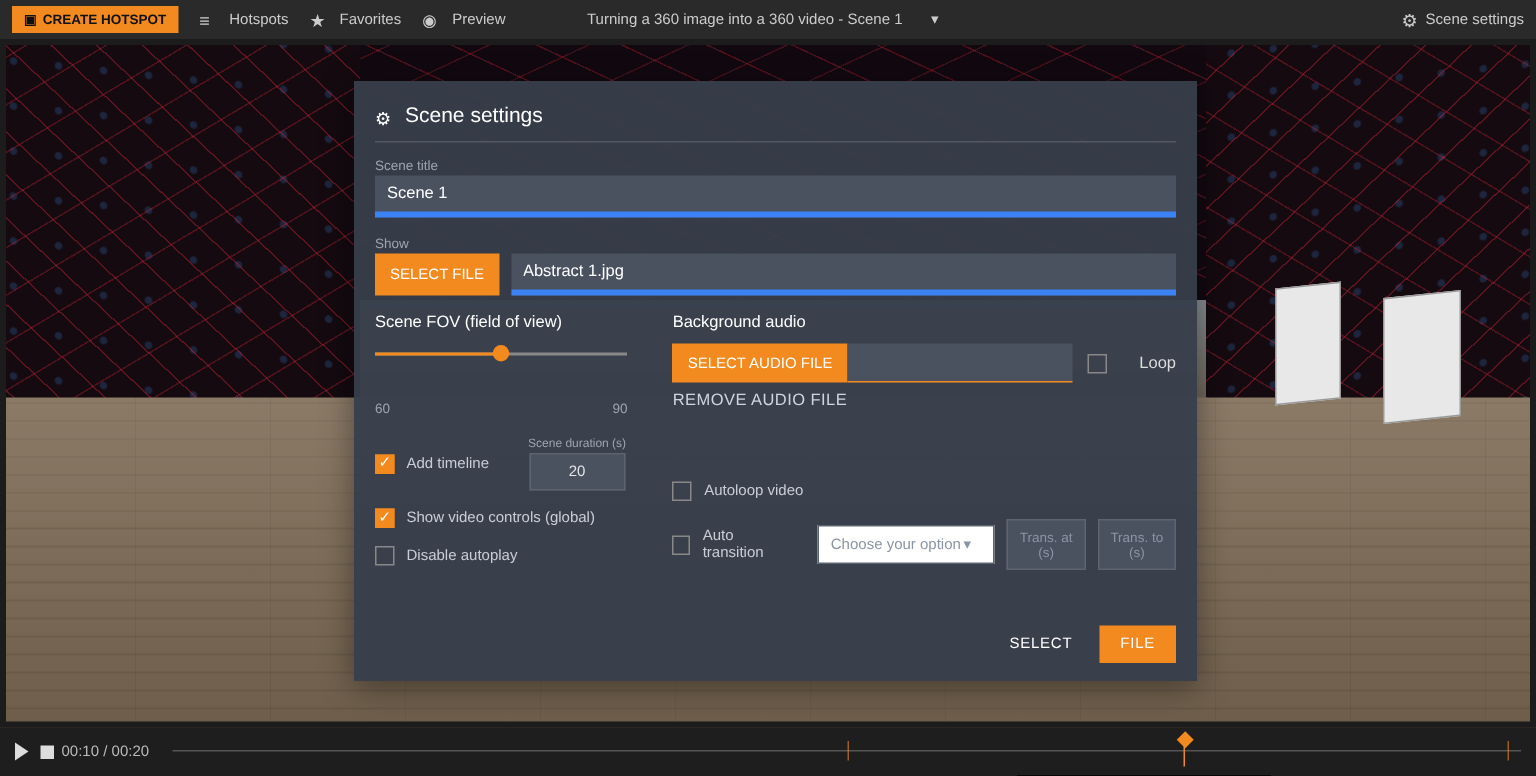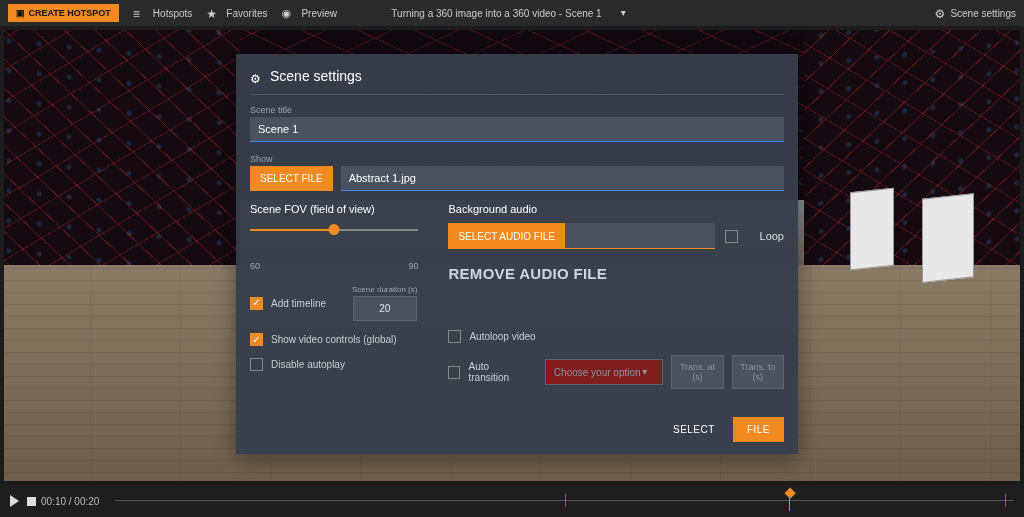--- a/index.html
+++ b/index.html
@@ -45,51 +45,51 @@
       linear-gradient(#8a7a66, #6d5d4a); }
   .canvas-frame { position: absolute; background: #e8e8e8; border: 1px solid #999; }
   .cf1 { right: 50px; top: 170px; width: 52px; height: 84px; transform: skewY(-6deg); }
   .cf2 { right: 130px; top: 164px; width: 44px; height: 78px; transform: skewY(-6deg); }
 
   
   .modal { position: absolute; top: 54px; left: 236px; width: 562px; height: 400px; background: rgba(55,62,75,.96); color: #ddd; z-index: 20; padding: 14px 14px 10px; box-shadow: 0 4px 20px rgba(0,0,0,.4); font-size: 11px; }
   .modal-title { display: flex; align-items: center; gap: 8px; font-size: 14px; color: #fff; margin-bottom: 10px; }
   .modal-divider { border: none; border-top: 1px solid rgba(255,255,255,.15); margin: 4px 0 10px; }
   .field-label { font-size: 9px; color: #9da5b0; margin-bottom: 2px; }
-  .text-input { width: 100%; background: #4a5260; border: none; border-bottom: 1px solid #3b82f6; color: #fff; padding: 6px 8px; font-size: 11px; }
+  .text-input { width: 100%; background: #4a5260; border: none; border-bottom: 4px solid #3b82f6; color: #fff; padding: 6px 8px; font-size: 11px; }
   .row { display: flex; gap: 8px; align-items: stretch; }
   .select-file-btn { background: #f28a1f; color: #fff; padding: 7px 10px; font-size: 10px; cursor: pointer; border: none; white-space: nowrap; }
   .field-block { margin-bottom: 12px; }
   .section-label { color: #fff; font-size: 11px; margin-bottom: 8px; }
   .columns { display: flex; gap: 30px; }
   .col-left { width: 180px; }
   .col-right { flex: 1; }
 
   
   .slider-wrap { position: relative; height: 24px; margin-top: 2px; }
   .slider-track { position: absolute; top: 6px; left: 0; right: 0; height: 2px; background: #888; }
   .slider-fill { position: absolute; top: 6px; left: 0; width: 50%; height: 2px; background: #f28a1f; }
   .slider-thumb { position: absolute; top: 1px; left: 50%; width: 11px; height: 11px; background: #f28a1f; border-radius: 50%; transform: translateX(-50%); }
   .slider-labels { display: flex; justify-content: space-between; font-size: 9px; color: #9da5b0; margin-top: 14px; }
 
   .audio-row { display: flex; align-items: stretch; gap: 0; }
   .audio-input { flex: 1; background: #4a5260; border-bottom: 1px solid #f28a1f; min-height: 26px; }
   .loop-box { display: flex; align-items: center; gap: 22px; margin-left: 10px; }
-  .remove-link { font-size: 15px; color: #cfd5de; margin-top: 16px; cursor: pointer; letter-spacing: .3px; font-weight: bold; }
+  .remove-link { font-size: 11px; color: #cfd5de; margin-top: 6px; cursor: pointer; letter-spacing: .3px; }
 
   .check-row { display: flex; align-items: center; gap: 8px; margin-bottom: 12px; font-size: 10px; color: #c8cdd6; }
   .check { width: 13px; height: 13px; border: 1px solid #888; display: inline-flex; align-items: center; justify-content: center; cursor: pointer; }
   .check.on { background: #f28a1f; border-color: #f28a1f; color: #fff; }
   .check.on::after { content: "✓"; font-size: 10px; line-height: 1; }
 
   .mini-input { width: 64px; background: #4a5260; border: 1px solid #5c6470; color: #e6e6e6; text-align: center; padding: 6px 4px; font-size: 10px; }
   .mini-label { font-size: 8px; color: #9da5b0; margin-bottom: 2px; }
 
   .trans-row { display: flex; align-items: center; gap: 8px; }
-  .select-disabled { background: #7f1d1d; color: #8b94a4; padding: 6px 8px; font-size: 10px; display: flex; align-items: center; justify-content: space-between; width: 128px; border: 1px solid #5c6470; cursor: not-allowed; }
+  .select-disabled { background: #ffffff; color: #8b94a4; padding: 6px 8px; font-size: 10px; display: flex; align-items: center; justify-content: space-between; width: 128px; border: 1px solid #5c6470; cursor: not-allowed; }
   .mini-disabled { background: #4a5260; color: #8b94a4; padding: 6px 6px; font-size: 9px; width: 56px; border: 1px solid #5c6470; text-align: center; cursor: not-allowed; }
 
   .modal-footer { position: absolute; right: 14px; bottom: 12px; display: flex; gap: 10px; align-items: center; }
   .btn-cancel { color: #fff; font-size: 10px; letter-spacing: .5px; cursor: pointer; padding: 6px 8px; }
   .btn-save { background: #f28a1f; color: #fff; font-size: 10px; letter-spacing: .5px; padding: 7px 14px; cursor: pointer; border: none; }
 
   
   .timeline { position: absolute; left: 0; right: 0; bottom: 0; height: 32px; background: #1e1e1e; display: flex; align-items: center; padding: 0 10px; color: #bbb; font-size: 10px; z-index: 5; }
   .play-btn { width: 0; height: 0; border-left: 9px solid #ddd; border-top: 6px solid transparent; border-bottom: 6px solid transparent; cursor: pointer; }
   .stop-btn { width: 9px; height: 9px; background: #ddd; margin-left: 8px; cursor: pointer; }

